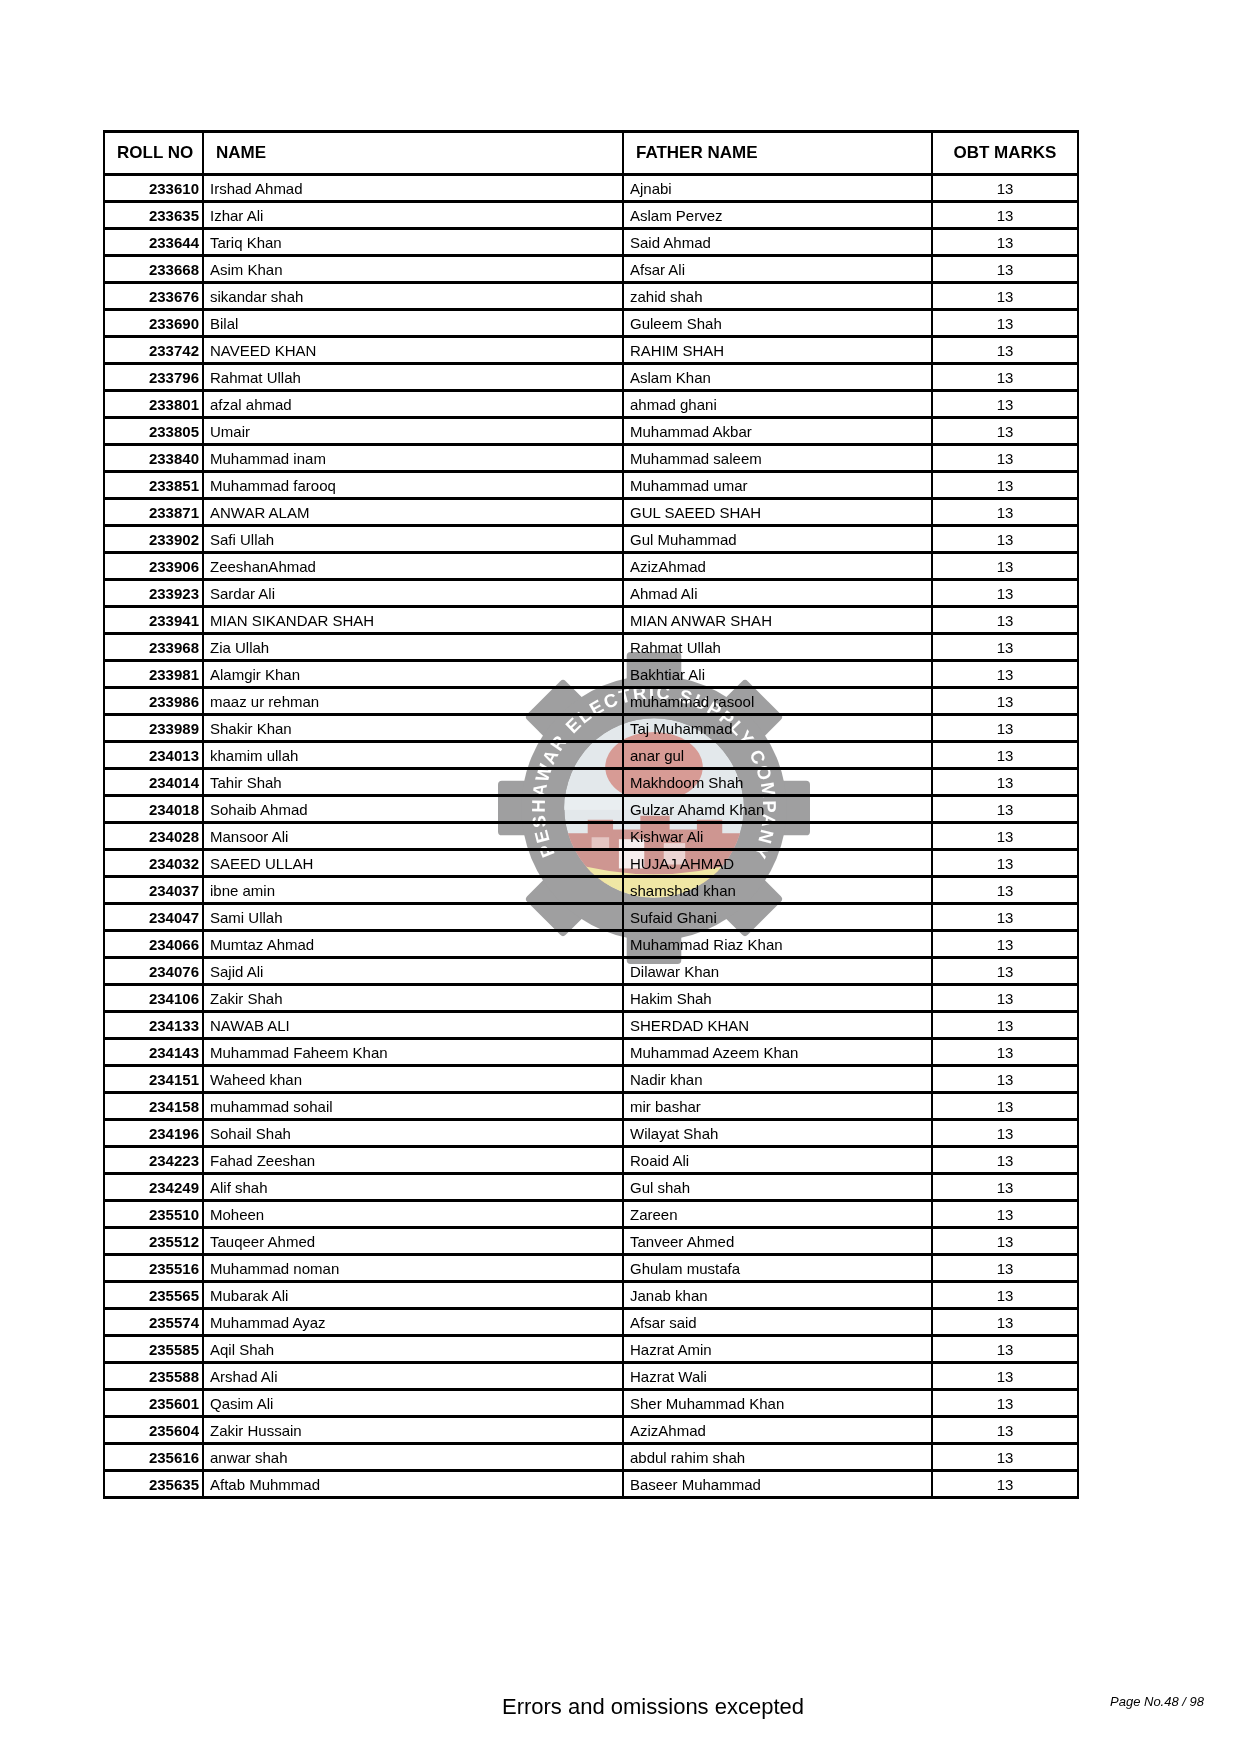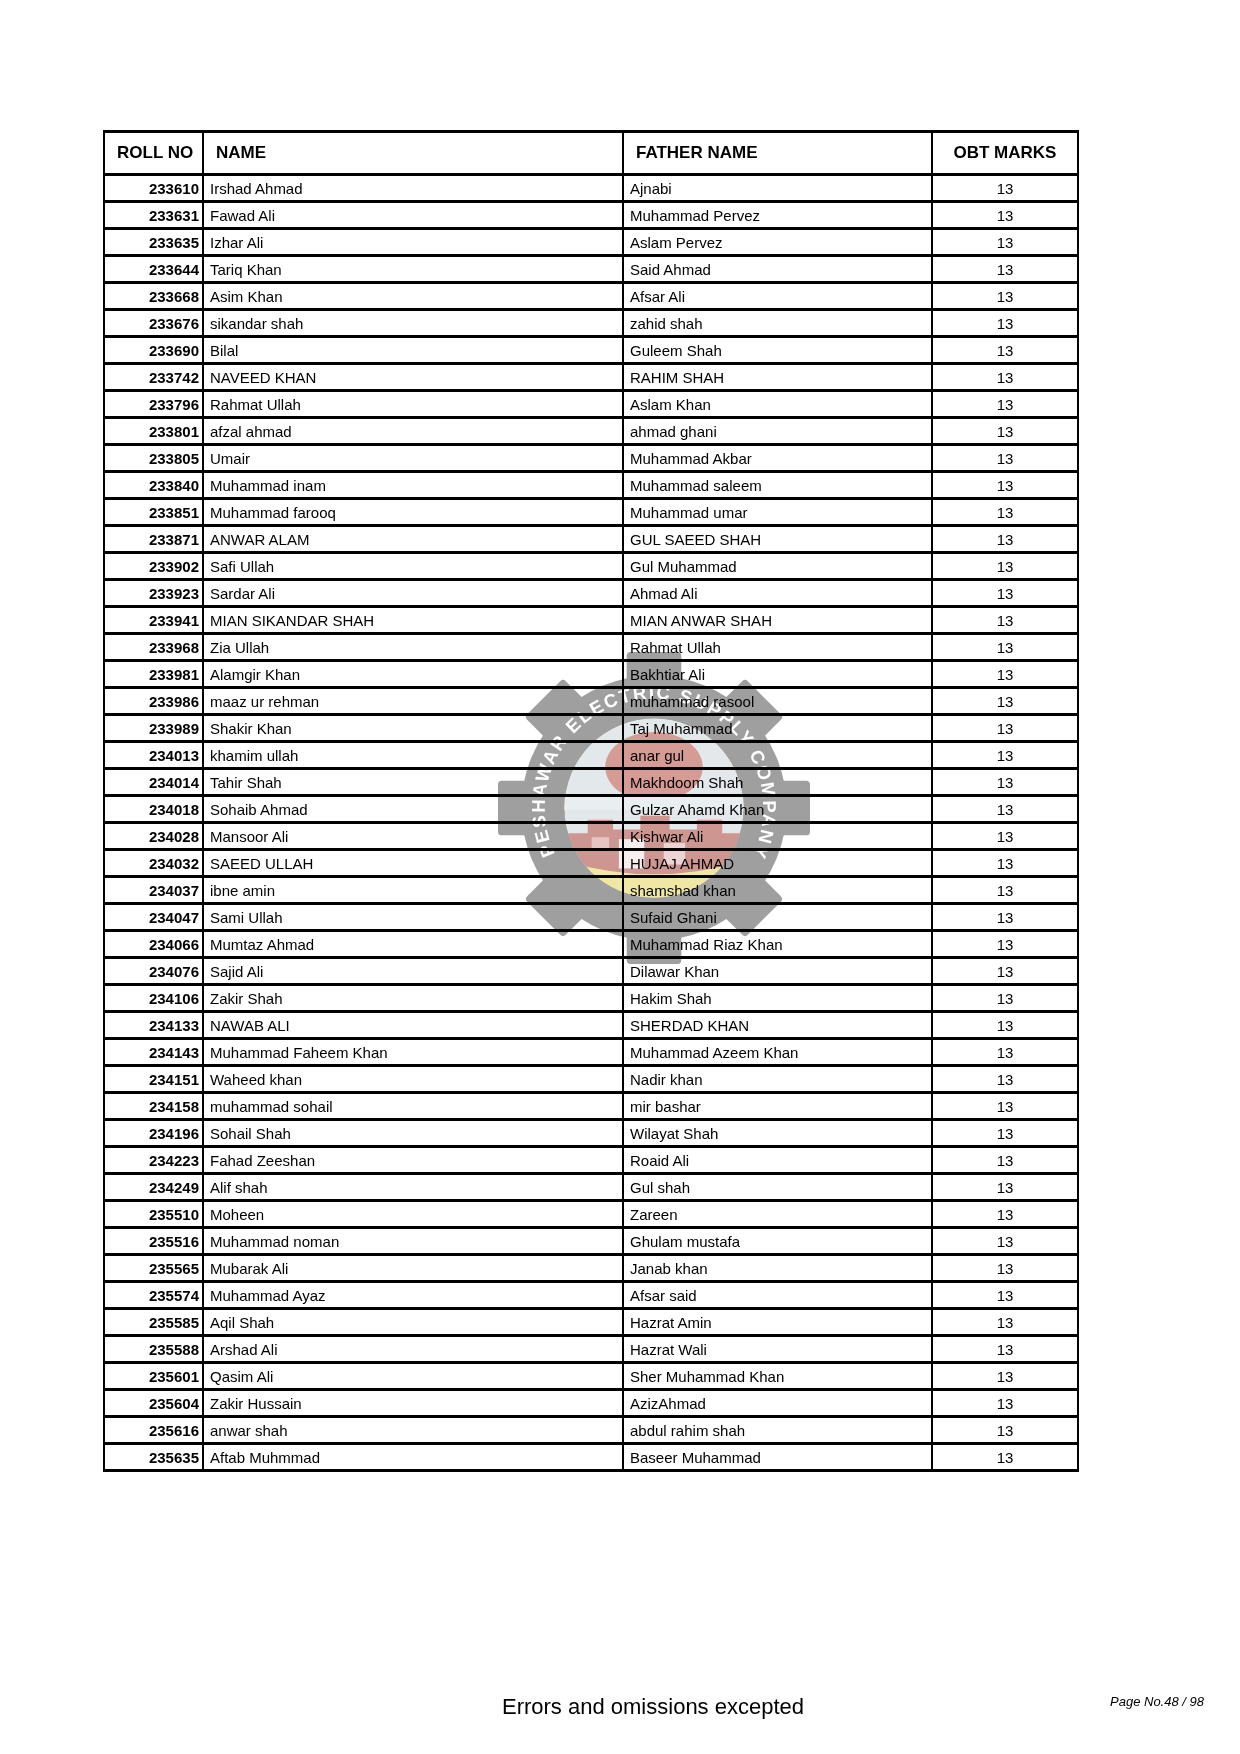--- a/index.html
+++ b/index.html
@@ -106,26 +106,20 @@
       </tr>
     </thead>
     <tbody>
         <tr>
     <td class="c-roll">233610</td>
     <td class="c-name">Irshad Ahmad</td>
     <td class="c-father">Ajnabi</td>
     <td class="c-marks">13</td>
   </tr>
         <tr>
-    <td class="c-roll">233631</td>
-    <td class="c-name">Fawad Ali</td>
-    <td class="c-father">Muhammad Pervez</td>
-    <td class="c-marks">13</td>
-  </tr>
-        <tr>
     <td class="c-roll">233635</td>
     <td class="c-name">Izhar Ali</td>
     <td class="c-father">Aslam Pervez</td>
     <td class="c-marks">13</td>
   </tr>
         <tr>
     <td class="c-roll">233644</td>
     <td class="c-name">Tariq Khan</td>
     <td class="c-father">Said Ahmad</td>
     <td class="c-marks">13</td>
@@ -190,20 +184,26 @@
     <td class="c-father">GUL SAEED SHAH</td>
     <td class="c-marks">13</td>
   </tr>
         <tr>
     <td class="c-roll">233902</td>
     <td class="c-name">Safi Ullah</td>
     <td class="c-father">Gul Muhammad</td>
     <td class="c-marks">13</td>
   </tr>
         <tr>
+    <td class="c-roll">233906</td>
+    <td class="c-name">ZeeshanAhmad</td>
+    <td class="c-father">AzizAhmad</td>
+    <td class="c-marks">13</td>
+  </tr>
+        <tr>
     <td class="c-roll">233923</td>
     <td class="c-name">Sardar Ali</td>
     <td class="c-father">Ahmad Ali</td>
     <td class="c-marks">13</td>
   </tr>
         <tr>
     <td class="c-roll">233941</td>
     <td class="c-name">MIAN SIKANDAR SHAH</td>
     <td class="c-father">MIAN ANWAR SHAH</td>
     <td class="c-marks">13</td>
@@ -334,20 +334,26 @@
     <td class="c-father">Gul shah</td>
     <td class="c-marks">13</td>
   </tr>
         <tr>
     <td class="c-roll">235510</td>
     <td class="c-name">Moheen</td>
     <td class="c-father">Zareen</td>
     <td class="c-marks">13</td>
   </tr>
         <tr>
+    <td class="c-roll">235512</td>
+    <td class="c-name">Tauqeer Ahmed</td>
+    <td class="c-father">Tanveer Ahmed</td>
+    <td class="c-marks">13</td>
+  </tr>
+        <tr>
     <td class="c-roll">235516</td>
     <td class="c-name">Muhammad noman</td>
     <td class="c-father">Ghulam mustafa</td>
     <td class="c-marks">13</td>
   </tr>
         <tr>
     <td class="c-roll">235565</td>
     <td class="c-name">Mubarak Ali</td>
     <td class="c-father">Janab khan</td>
     <td class="c-marks">13</td>

